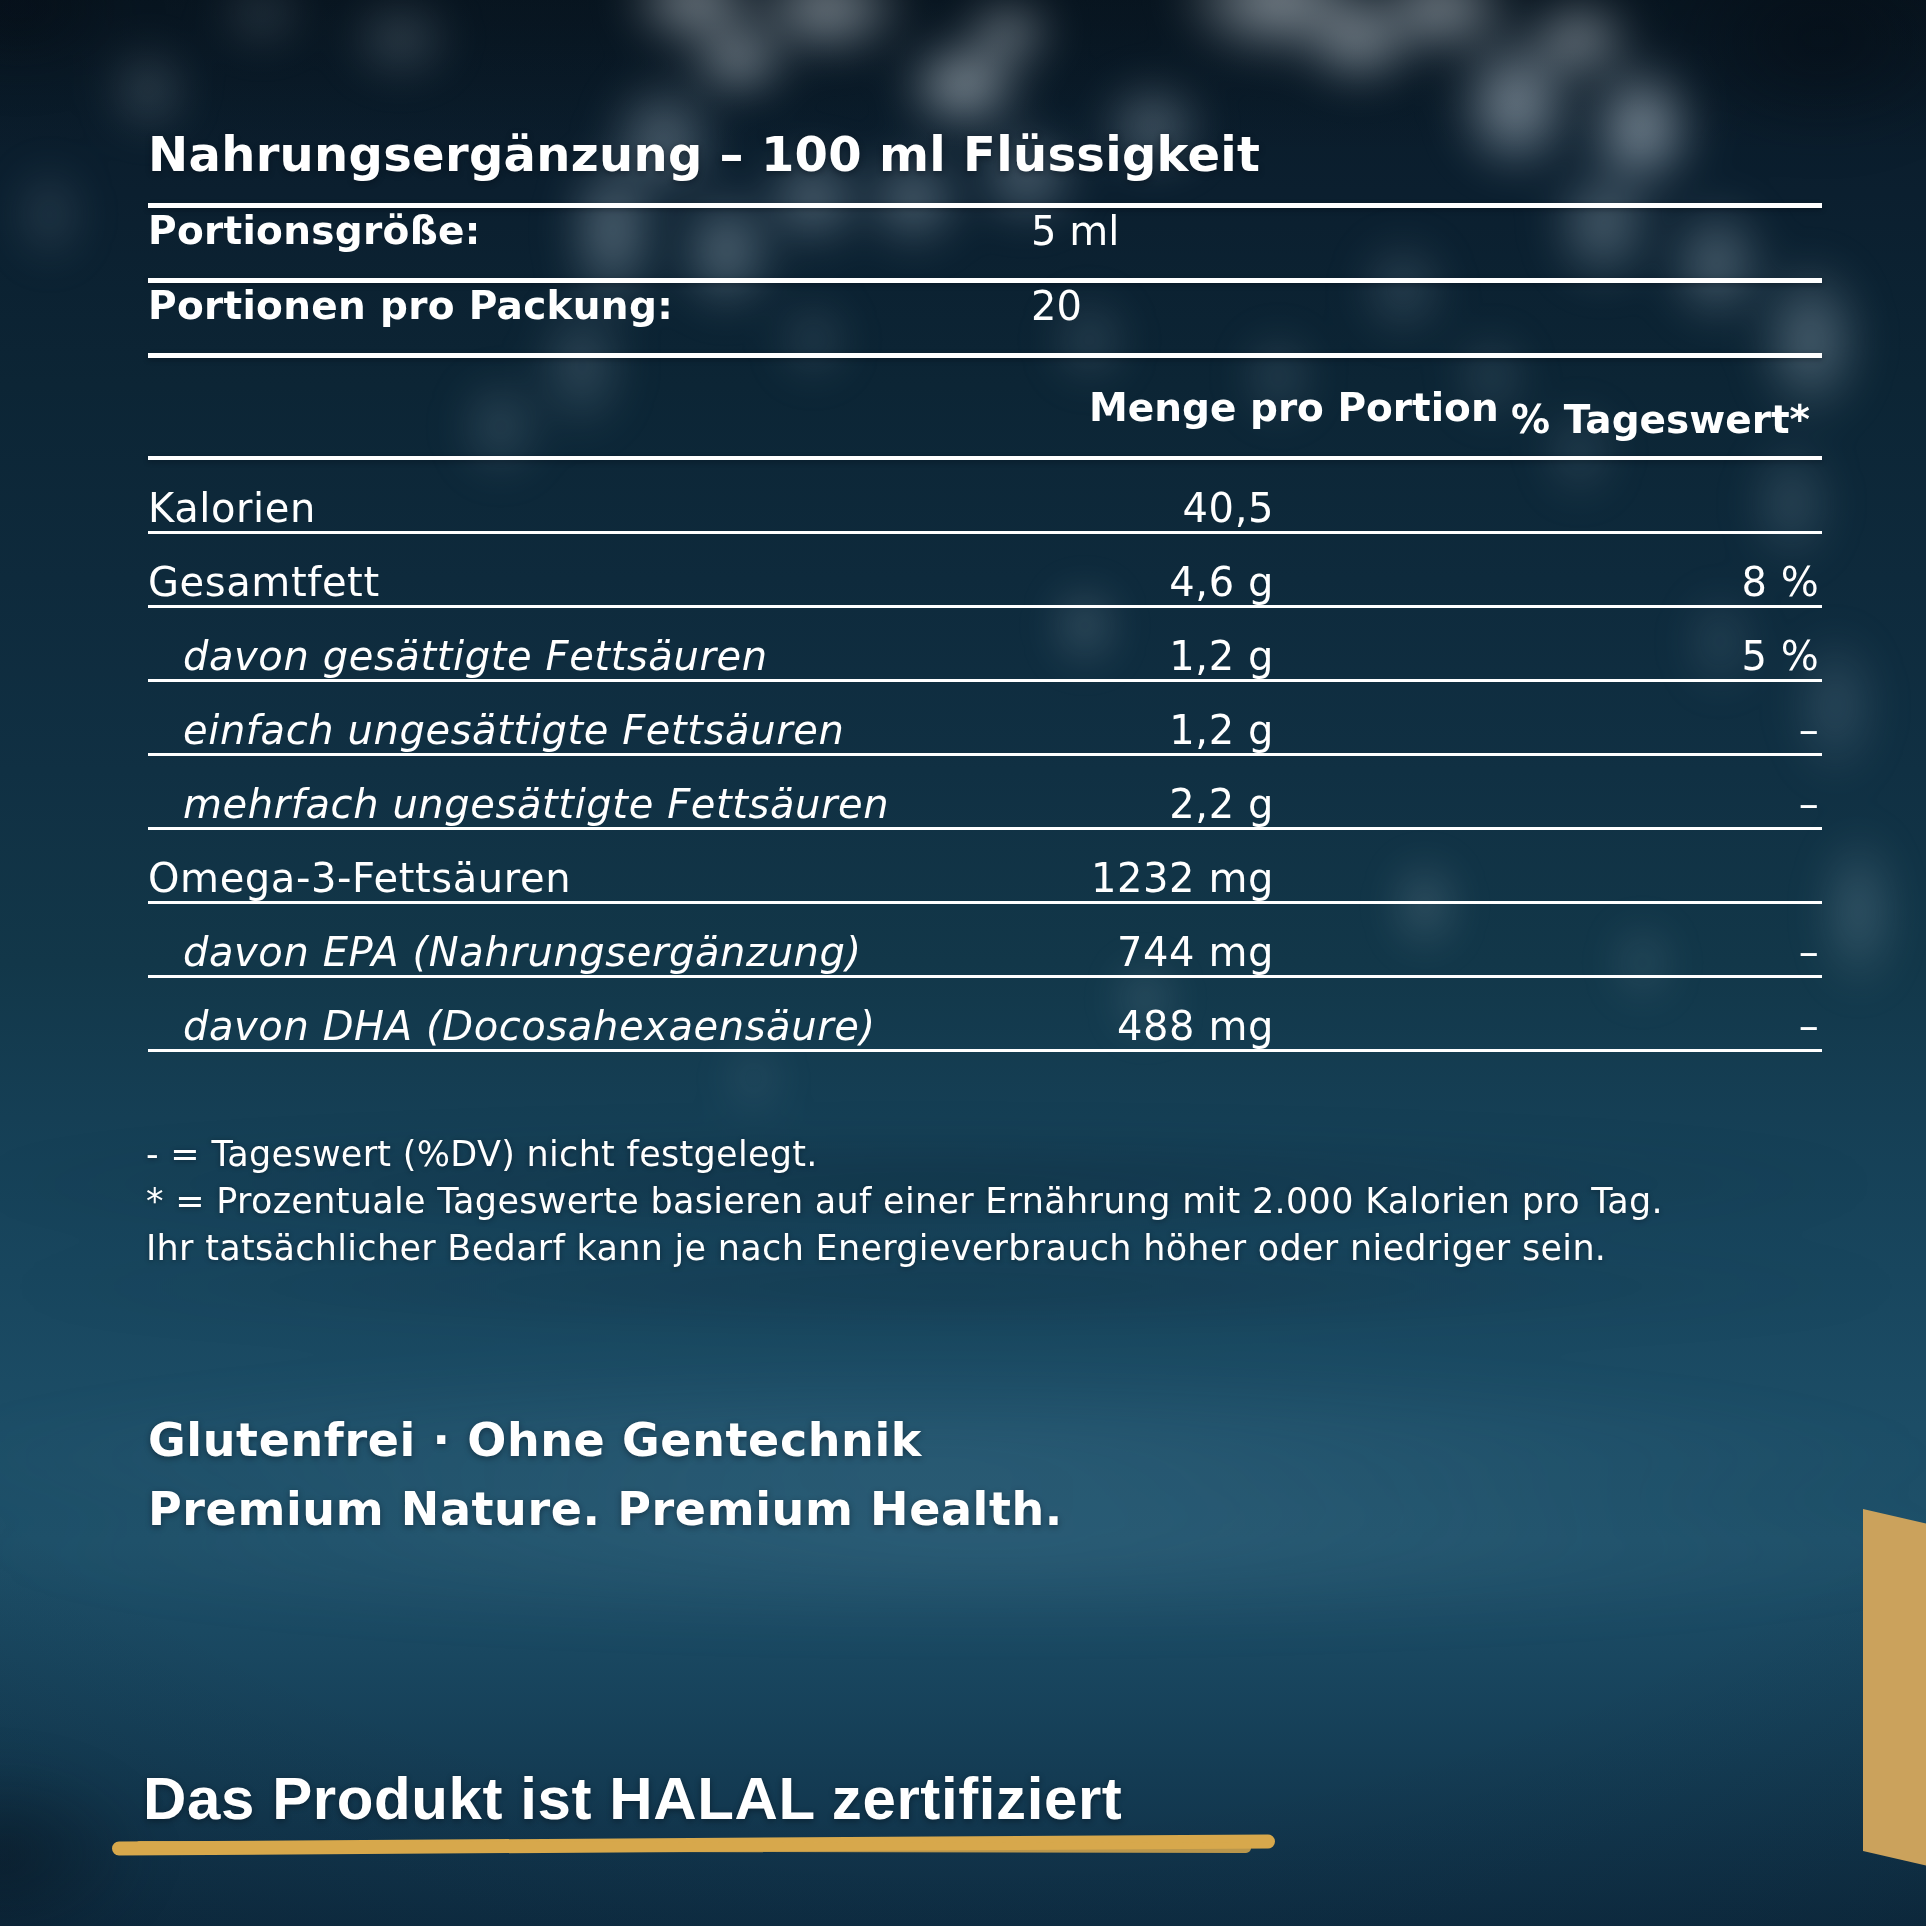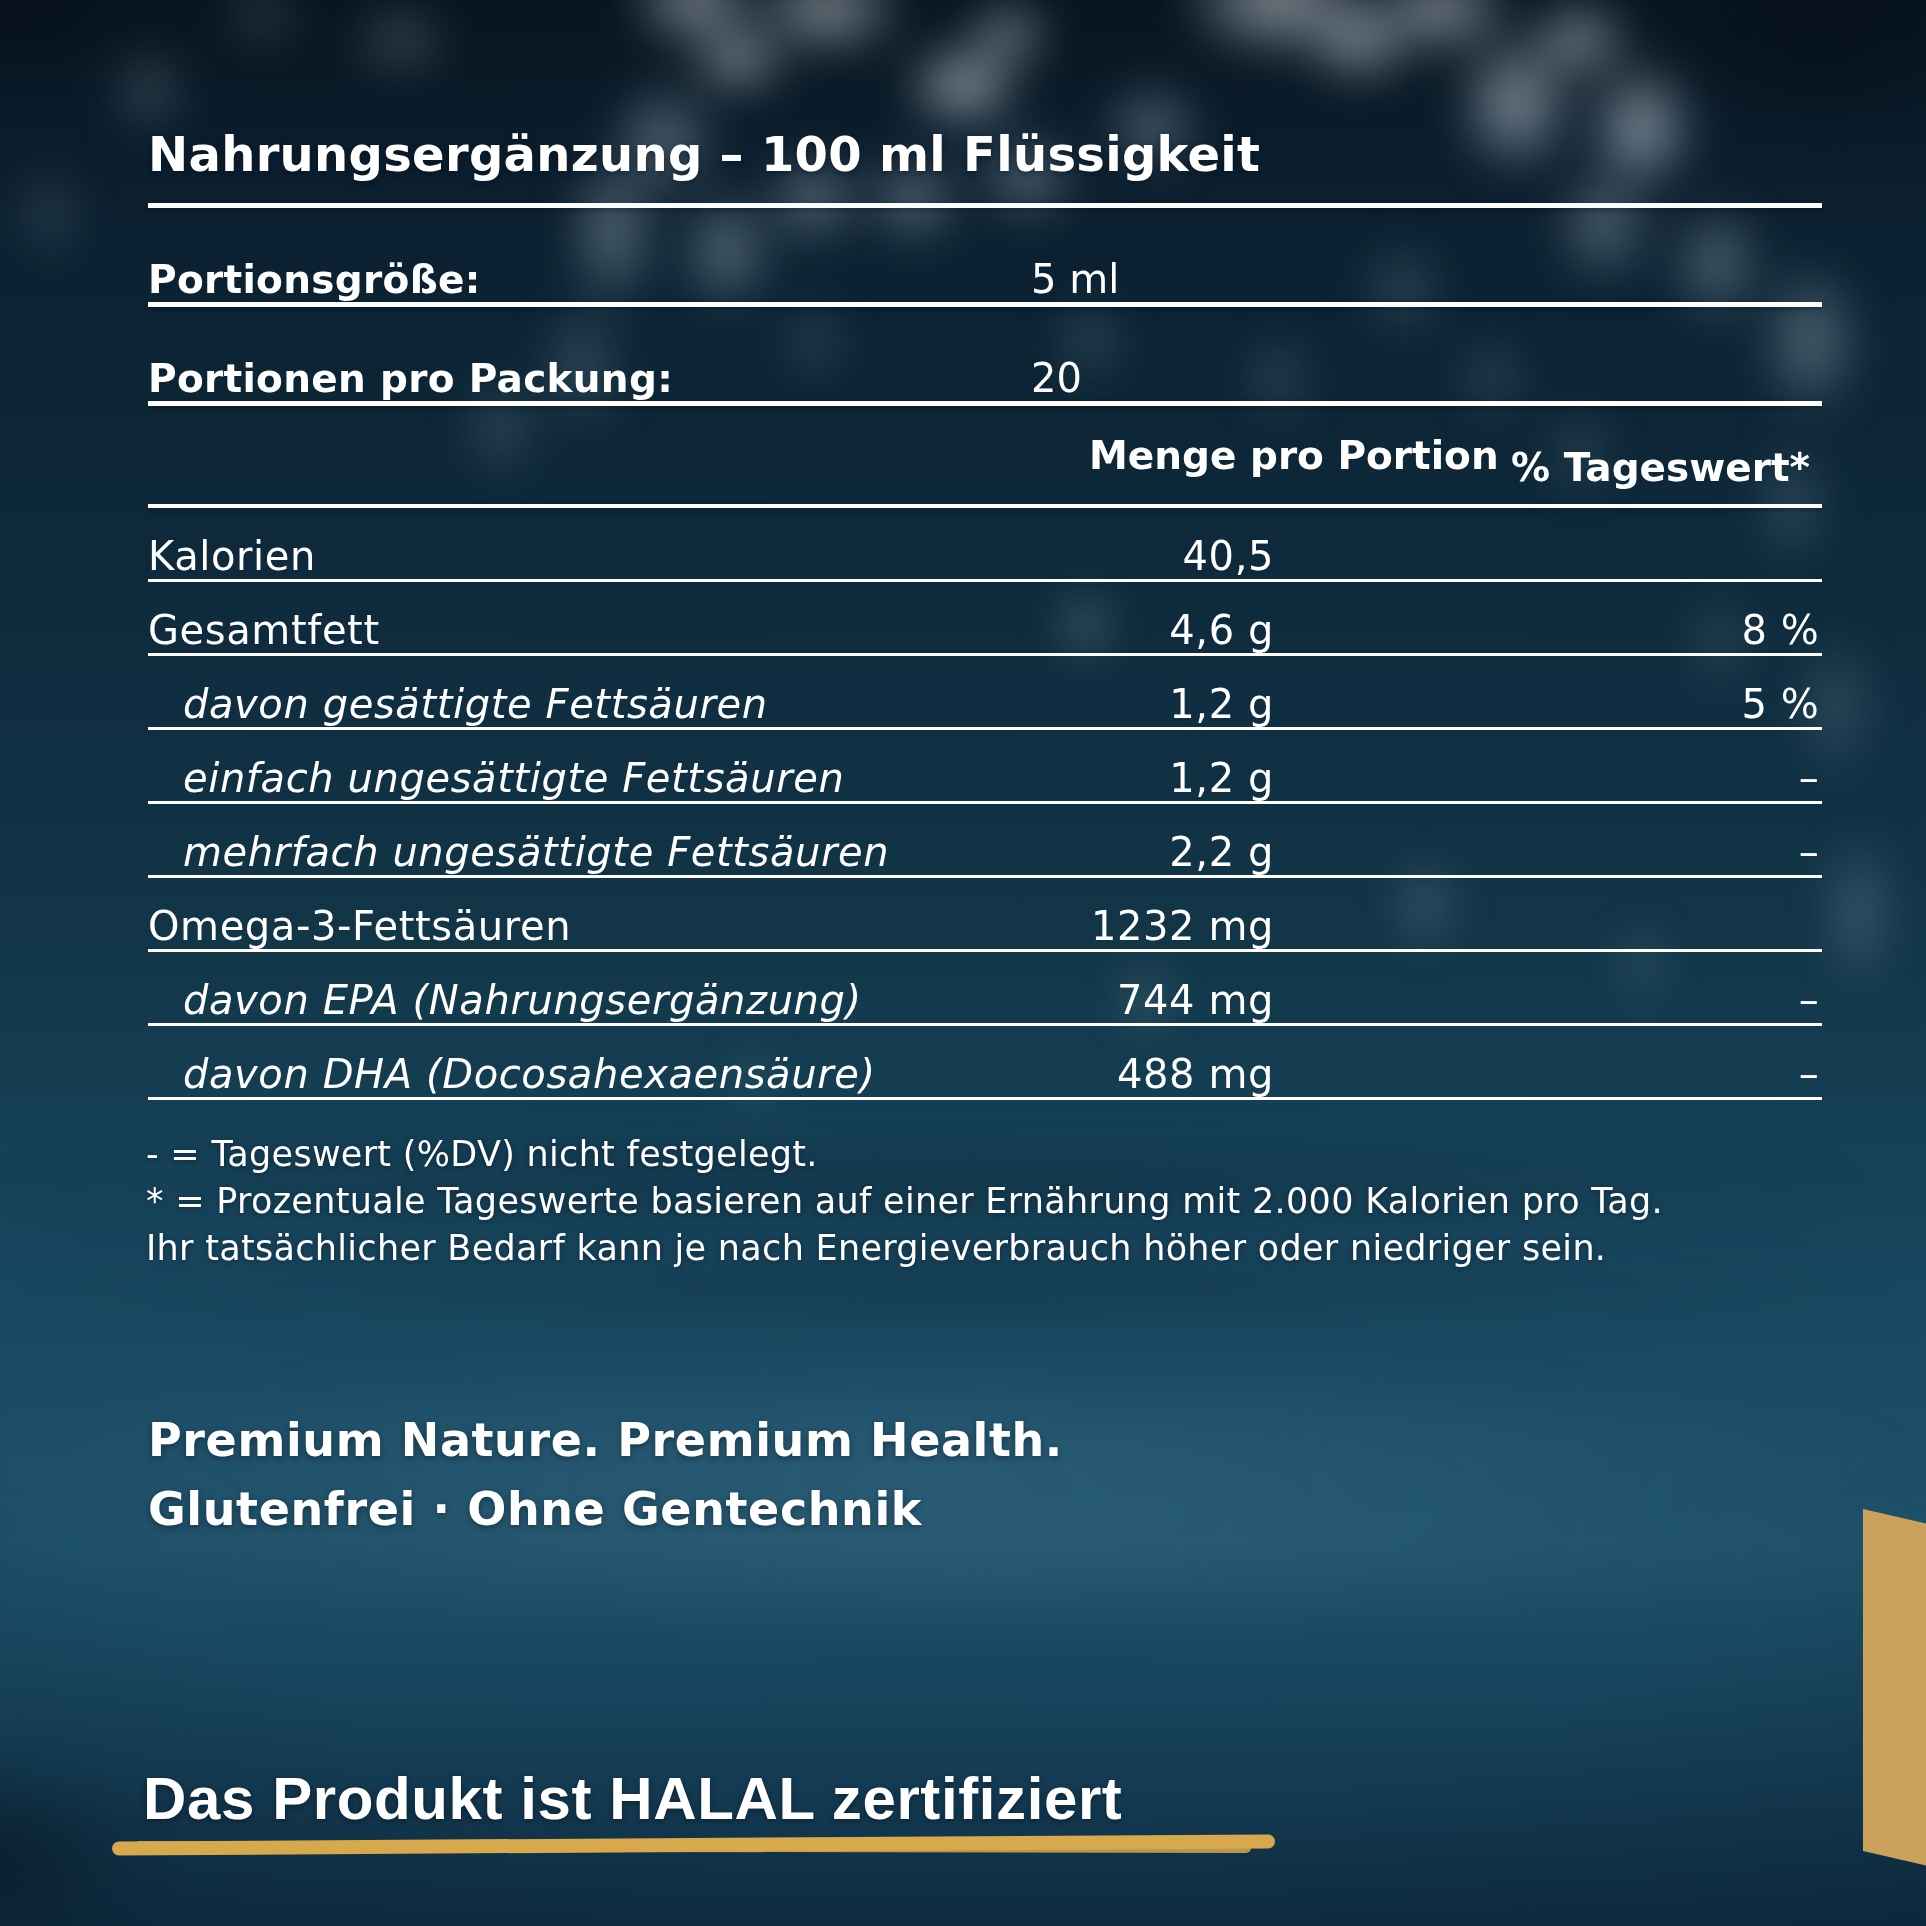--- a/index.html
+++ b/index.html
@@ -112,21 +112,21 @@
   }
   .canvas *{box-sizing:border-box;}
   .title{
     position:absolute;left:148px;top:126px;margin:0;
     font-size:48px;font-weight:700;letter-spacing:0.3px;color:var(--ink);
     text-shadow:0 1.9px 6.4px rgba(0,10,20,.45);white-space:nowrap;
   }
   .table-block{position:absolute;left:148px;top:203px;width:1674px;}
   .rule{height:5.1px;background:var(--ink);box-shadow:0 1.9px 5.1px rgba(0,10,20,.35);}
   .rule.header-rule{height:3.9px;}
-  .srow{height:94px;display:flex;align-items:flex-end;position:relative;font-size:39px;}
+  .srow{height:70px;display:flex;align-items:flex-start;position:relative;font-size:39px;}
   .slabel{font-weight:700;letter-spacing:0.3px;}
   .svalue{position:absolute;left:883px;font-weight:400;font-size:40px;}
   .hrow{height:98px;position:relative;font-size:39px;font-weight:700;}
   .h-amount{position:absolute;left:941px;top:50%;transform:translateY(-50%);white-space:nowrap;}
   .h-dv{position:absolute;right:12px;top:50%;transform:translateY(-50%);white-space:nowrap;margin-top:12px;}
   .trow{
     height:74px;border-bottom:3.2px solid var(--ink);
     position:relative;display:flex;align-items:flex-end;
     font-size:40px;letter-spacing:0.6px;font-weight:400;
   }
@@ -250,22 +250,22 @@
 
   <div class="footnotes">
 
   <div class="footnote">- = Tageswert (%DV) nicht festgelegt.</div>
       <div class="footnote">* = Prozentuale Tageswerte basieren auf einer Ernährung mit 2.000 Kalorien pro Tag.</div>
       <div class="footnote">Ihr tatsächlicher Bedarf kann je nach Energieverbrauch höher oder niedriger sein.</div>
     </div>
 
   <div class="claims">
 
-  <div class="claim">Premium Nature. Premium Health.</div>
-      <div class="claim">Glutenfrei · Ohne Gentechnik</div>
+  <div class="claim">Glutenfrei · Ohne Gentechnik</div>
+      <div class="claim">Premium Nature. Premium Health.</div>
     </div>
 
   <div class="halal">
     <div class="halal-text">Das Produkt ist HALAL zertifiziert</div>
     <div class="halal-underline"></div>
   </div>
 
   <div class="gold-ribbon"></div>
 
 </div>

